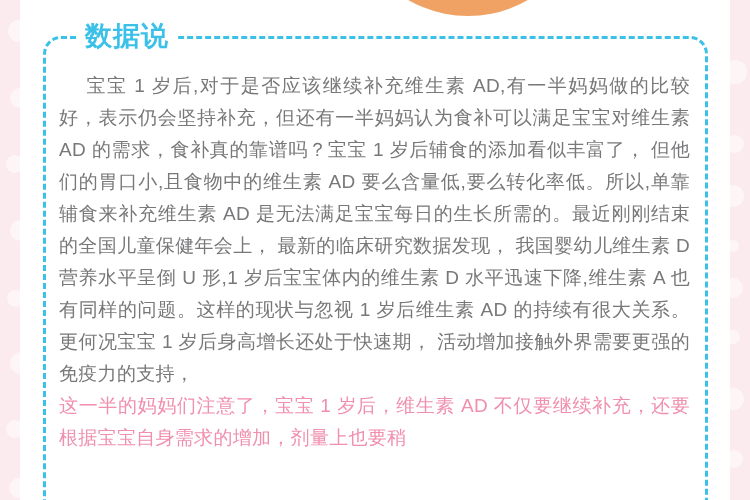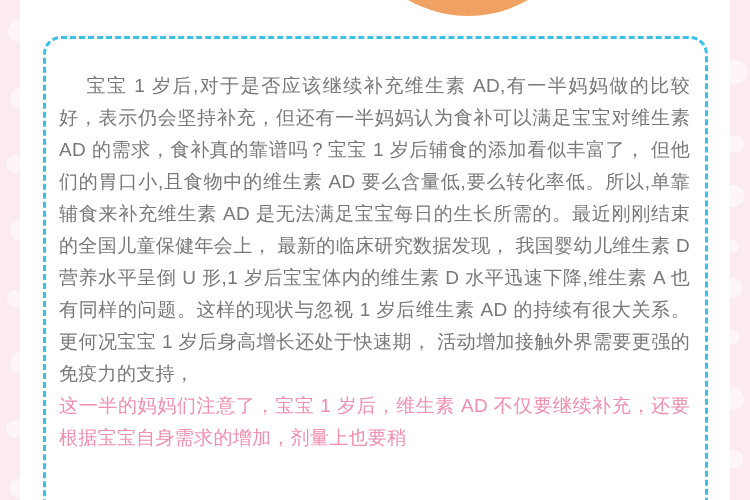--- a/index.html
+++ b/index.html
@@ -100,17 +100,18 @@
   <span class="bubble" style="left:-4px;top:135px;width:18px;height:18px;"></span>
   <span class="bubble" style="left:-8px;top:185px;width:22px;height:22px;"></span>
   <span class="bubble" style="left:-3px;top:240px;width:12px;height:12px;"></span>
   <span class="bubble" style="left:-7px;top:278px;width:20px;height:20px;"></span>
   <span class="bubble" style="left:-4px;top:330px;width:14px;height:14px;"></span>
   <span class="bubble" style="left:-8px;top:388px;width:22px;height:22px;"></span>
   <span class="bubble" style="left:-5px;top:450px;width:18px;height:18px;"></span>
 </div>
 
 <div class="panel">
+  <span class="panel-title">数据说</span>
   <div class="panel-body">
     <p class="body-gray">宝宝 1 岁后,对于是否应该继续补充维生素 AD,有一半妈妈做的比较好，表示仍会坚持补充，但还有一半妈妈认为食补可以满足宝宝对维生素 AD 的需求，食补真的靠谱吗？宝宝 1 岁后辅食的添加看似丰富了， 但他们的胃口小,且食物中的维生素 AD 要么含量低,要么转化率低。所以,单靠辅食来补充维生素 AD 是无法满足宝宝每日的生长所需的。最近刚刚结束的全国儿童保健年会上， 最新的临床研究数据发现， 我国婴幼儿维生素 D 营养水平呈倒 U 形,1 岁后宝宝体内的维生素 D 水平迅速下降,维生素 A 也有同样的问题。这样的现状与忽视 1 岁后维生素 AD 的持续有很大关系。更何况宝宝 1 岁后身高增长还处于快速期， 活动增加接触外界需要更强的免疫力的支持，</p>
     <p class="body-pink">这一半的妈妈们注意了，宝宝 1 岁后，维生素 AD 不仅要继续补充，还要根据宝宝自身需求的增加，剂量上也要稍</p>
   </div>
 </div>
 
 </body></html>

